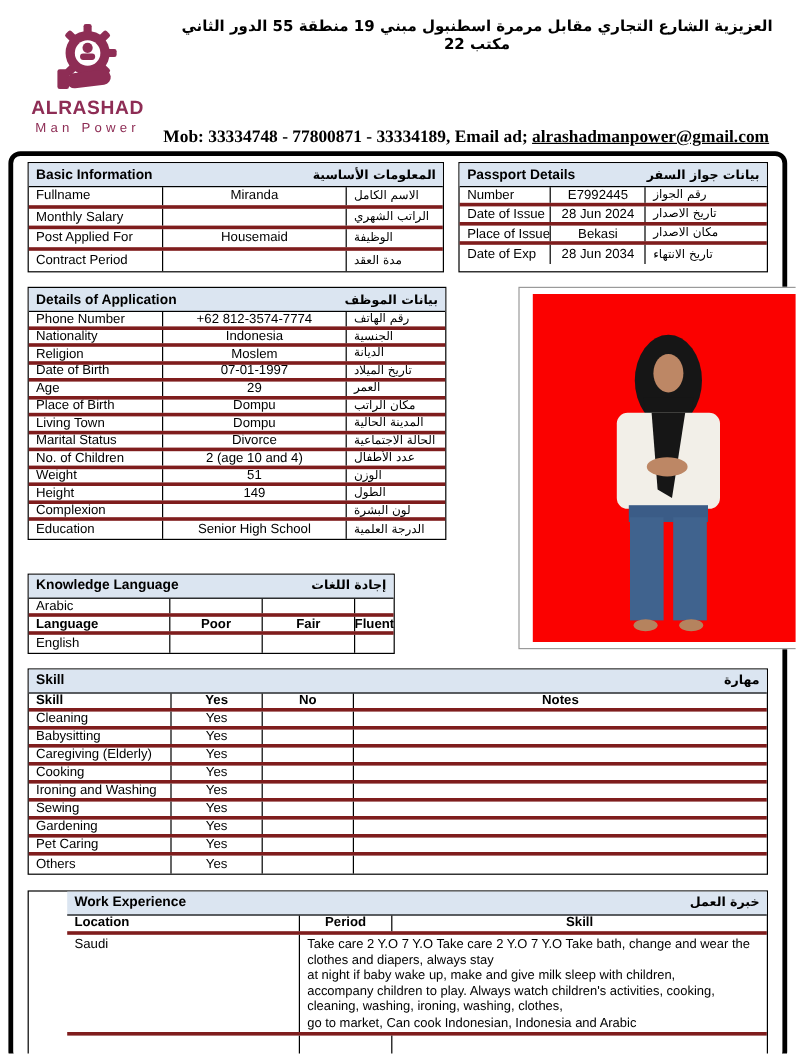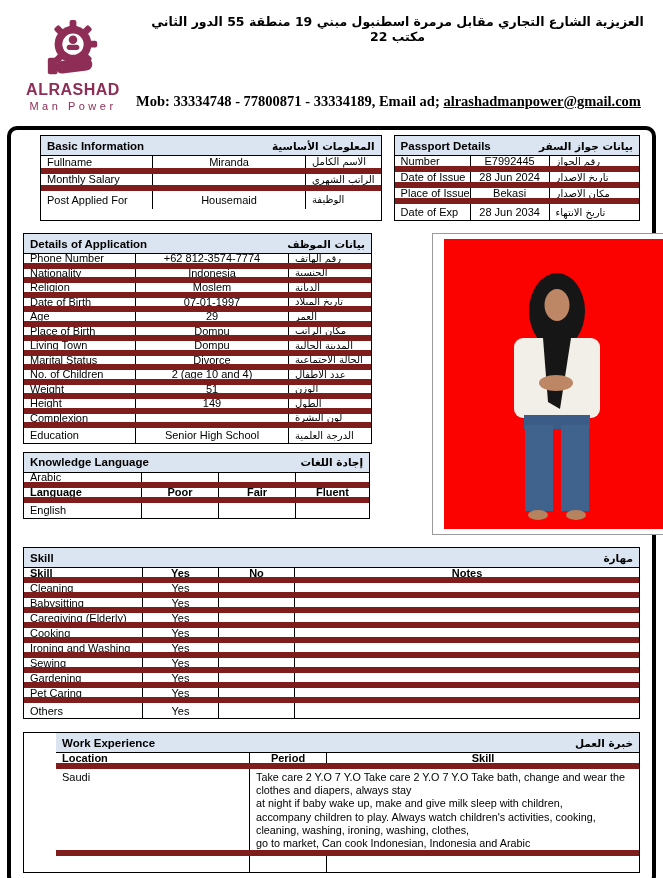--- a/index.html
+++ b/index.html
@@ -16,70 +16,70 @@
   .head-right { margin-left:138px; padding-right:6px; }
   .title {
     text-align:center; color:#2d4da1; font-weight:bold; font-size:23px;
     font-family:"DejaVu Sans", sans-serif; padding-top:5px;
   }
   .address {
     text-align:center; font-weight:bold; font-size:12.5px; direction:rtl;
     font-family:"DejaVu Sans", sans-serif; margin-top:14px;
   }
   .contact {
-    position:absolute; left:118px; right:4px; bottom:16px; text-align:center;
+    position:absolute; left:118px; right:4px; bottom:3px; text-align:center;
     font-family:"Liberation Serif", serif; font-weight:bold; font-size:14.5px; white-space:nowrap;
   }
   .contact .email { text-decoration:underline; }
   
   .frame {
     margin:0 7px; border:4px solid #000; border-radius:10px;
     padding:5px 12px 4px 12px; height:760px;
   }
   .sec { border:1.5px solid #000; background:#fff; }
   .sec-h {
     display:flex; justify-content:space-between; align-items:center;
     background:#dbe5f1; padding:2px 6px; height:20px; border-bottom:1.5px solid #000;
   }
   .sec-h .en  { font-weight:bold; font-size:11.5px; }
   .sec-h .arh { font-weight:bold; font-size:10.5px; font-family:"DejaVu Sans",sans-serif; direction:rtl; }
-  .row { display:flex; border-bottom:6px solid #7f1d1d; }
+  .row { display:flex; border-bottom:3px solid #7f1d1d; }
   .row:last-child { border-bottom:none; }
   .cell {
     border-right:1px solid #000; padding:0 6px; display:flex; align-items:center;
     overflow:hidden; white-space:nowrap; font-size:11px;
   }
   .cell:last-child { border-right:none; }
   .val { justify-content:center; }
   .arc { justify-content:flex-end; font-family:"DejaVu Sans",sans-serif; font-size:10px; direction:rtl; }
   
   .t-basic { width:349px; }  .t-basic .row { height:17.5px; }
   .t-basic .c1 { width:112px; } .t-basic .c2 { width:153px; } .t-basic .c3 { flex:1; }
   .t-pass { width:259px; margin-left:12px; }  .t-pass .row { height:16px; }
   .t-pass .c1 { width:76px; } .t-pass .c2 { width:79px; } .t-pass .c3 { flex:1; }
   .t-app { width:349px; } .t-app .row { height:14.5px; }
   .t-app .c1 { width:112px; } .t-app .c2 { width:153px; } .t-app .c3 { flex:1; }
-  .t-lang { width:347px; margin-top:8px; } .t-lang .row { height:15px; }
+  .t-lang { width:306px; margin-top:28px; } .t-lang .row { height:15px; }
   .t-lang .c1 { width:118px; } .t-lang .c2,.t-lang .c3,.t-lang .c4 { width:77px; justify-content:center; }
   .t-lang .c4 { flex:1; }
   .t-skill { margin-top:12px; } .t-skill .row { height:15px; }
   .t-skill .c1 { width:119px; } .t-skill .c2,.t-skill .c3 { width:76px; justify-content:center; }
   .t-skill .c4 { flex:1; justify-content:center; }
   .t-exp { margin-top:13px;padding-left:32px; }
   .t-exp .c1 { width:194px; } .t-exp .c2 { width:77px; justify-content:center; } .t-exp .c3 { flex:1; }
   .t-exp .colhead { height:16px; }
   .t-exp .main { min-height:82px; }
   .t-exp .main .cell { align-items:flex-start; padding-top:2px; }
   .t-exp .main .c3 {
     white-space:pre-line; font-size:10.8px; line-height:13.2px;
     justify-content:flex-start; text-align:left;
   }
   .t-exp .empty { height:16px; }
   .rows-band { display:flex; margin-top:12px;gap:48px; }
-  .row1 { display:flex; margin-top:0;margin-left:17px; }
+  .row1 { display:flex; margin-top:0; }
   .band-left { width:349px; }
   
   .photo-box {
     width:251px; height:302px; margin-left:12px; border:1.5px solid #9a9a9a;
     padding:5px 11px; background:#fff;
   }
   .photo-red { width:100%; height:100%; background:#fb0100; position:relative; overflow:hidden; }
   .colhead .cell { font-weight:bold; }
 </style>
 </head>
@@ -130,20 +130,25 @@
       <div class="row">
         <div class="cell c1">Monthly Salary</div>
         <div class="cell c2 val"></div>
         <div class="cell c3 arc">الراتب الشهري</div>
       </div>
       <div class="row">
         <div class="cell c1">Post Applied For</div>
         <div class="cell c2 val">Housemaid</div>
         <div class="cell c3 arc">الوظيفة</div>
       </div>
+      <div class="row">
+        <div class="cell c1">Contract Period</div>
+        <div class="cell c2 val"></div>
+        <div class="cell c3 arc">مدة العقد</div>
+      </div>
     </div>
 
     <div class="sec t-pass">
       <div class="sec-h">
         <span class="en">Passport Details</span>
         <span class="arh">بيانات جواز السفر</span>
       </div>
       <div class="row">
         <div class="cell c1">Number</div>
         <div class="cell c2 val">E7992445</div>

